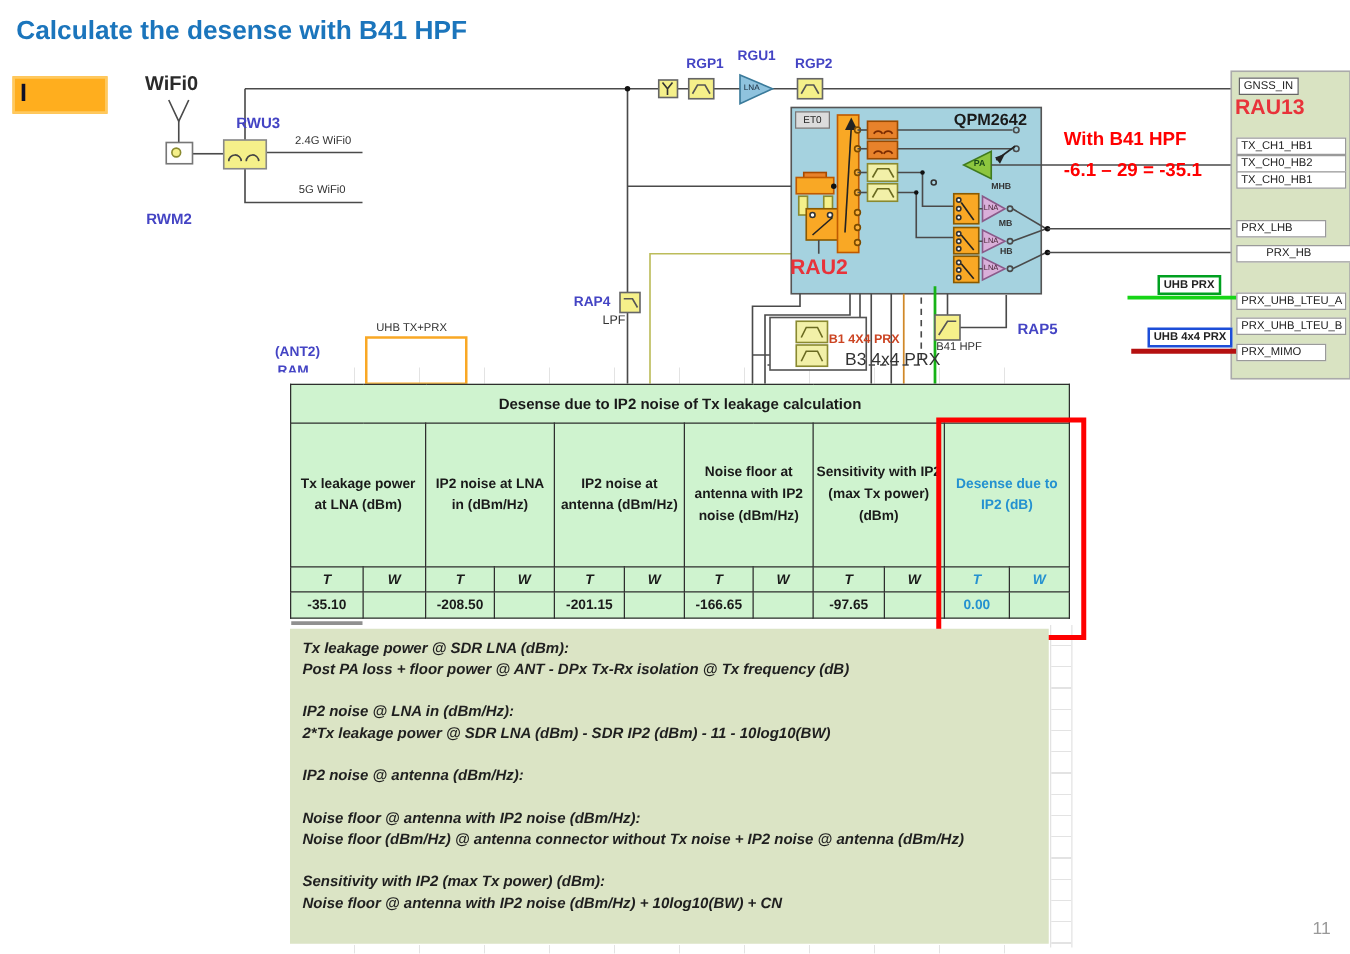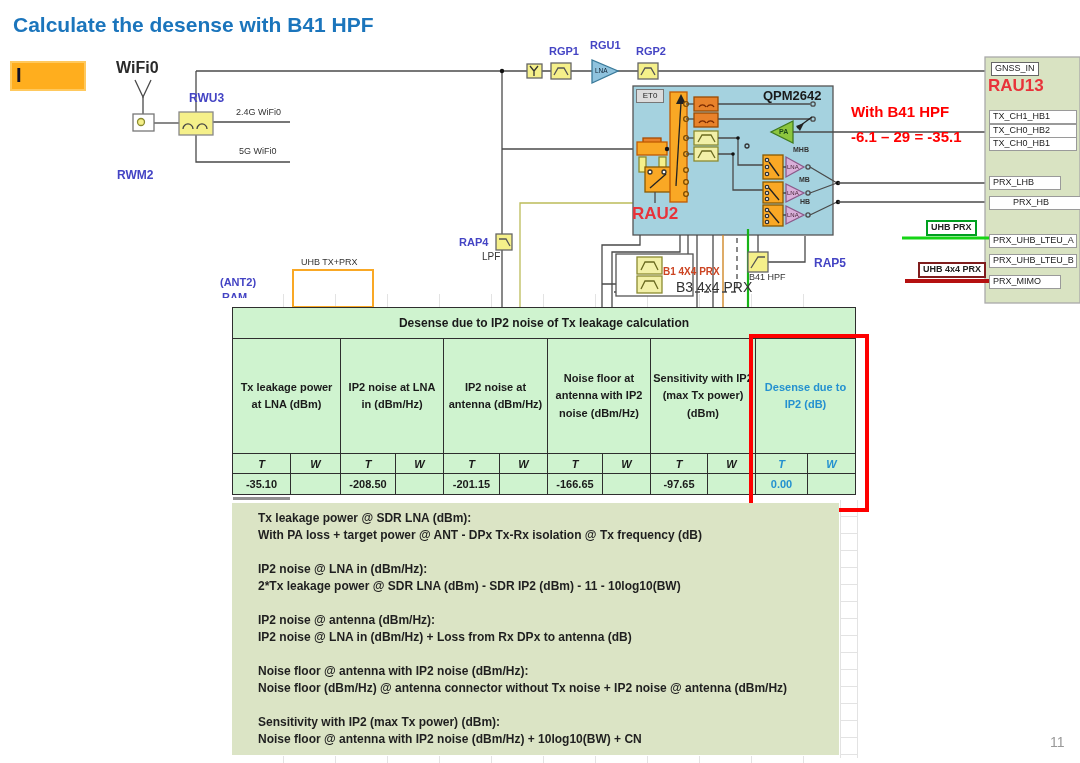--- a/index.html
+++ b/index.html
@@ -20,21 +20,21 @@
   #calc-table td{border:1px solid #2e2e2e;text-align:center;vertical-align:middle;padding:0 2px;overflow:hidden;}
   #calc-table .t-title td{height:30px;font-size:12px;}
   #calc-table .t-head td{height:114px;font-size:11px;line-height:1.55;}
   #calc-table .t-sub td{height:19px;font-style:italic;}
   #calc-table .t-val td{height:20px;}
   .accent{color:#2491D0;}
   #red-frame{position:absolute;left:749px;top:334px;width:112px;height:170px;
           border:4px solid #FE0000;pointer-events:none;}
   #notes{position:absolute;left:232px;top:503px;width:607px;height:252px;background:#DBE4C5;
           box-sizing:border-box;padding:7px 10px;font-size:12px;font-weight:600;color:#1f1f1f;}
-  #notes p{margin:0 0 17px 16px;line-height:17px;}
+  #notes p{margin:0 0 17px 0;line-height:17px;font-style:italic;}
   #notes p:last-child{margin-bottom:0;}
 </style>
 </head>
 <body>
 
 <div id="canvas">
 
   <div class="gridstrip-v" style="left:232px;top:294px;width:623px;height:13px;"></div>
   <div class="gridstrip-v" style="left:232px;top:756px;width:623px;height:7px;"></div>
   <div class="gridstrip-h" style="left:840px;top:500px;width:16px;height:258px;"></div>
@@ -271,21 +271,21 @@
   <div class="plabel" style="left:991px;top:62px;border-color:#666;">GNSS_IN</div>
   <div class="lbl redlbl" style="left:988px;top:77px;font-size:17px;">RAU13</div>
   <div class="plabel" style="left:989px;top:110px;width:80px;">TX_CH1_HB1</div>
   <div class="plabel" style="left:989px;top:124px;width:80px;">TX_CH0_HB2</div>
   <div class="plabel" style="left:989px;top:137px;width:80px;">TX_CH0_HB1</div>
   <div class="plabel" style="left:989px;top:176px;width:64px;">PRX_LHB</div>
   <div class="plabel" style="left:989px;top:196px;width:64px;padding-left:23px;">PRX_HB</div>
   <div class="plabel" style="left:926px;top:220px;border:2px solid #00A020;font-weight:bold;">UHB PRX</div>
   <div class="plabel" style="left:989px;top:234px;width:80px;">PRX_UHB_LTEU_A</div>
   <div class="plabel" style="left:989px;top:254px;width:80px;">PRX_UHB_LTEU_B</div>
-  <div class="plabel" style="left:918px;top:262px;border:2px solid #7f1d1d;font-weight:bold;">UHB 4x4 PRX</div>
+  <div class="plabel" style="left:918px;top:262px;border:2px solid #1d4ed8;font-weight:bold;">UHB 4x4 PRX</div>
   <div class="plabel" style="left:989px;top:275px;width:64px;">PRX_MIMO</div>
 
   <table id="calc-table">
     <colgroup>
       <col style="width:58px">
         <col style="width:50px">
       <col style="width:55px">
         <col style="width:48px">
       <col style="width:56px">
         <col style="width:48px">
@@ -338,29 +338,28 @@
     </tr>
   </tbody>
     </table>
 
   <div id="red-frame"></div>
   <div style="position:absolute;left:233px;top:497px;width:57px;height:3px;background:#909090;"></div>
 
   <div id="notes">
     <p>
       <span>Tx leakage power @ SDR LNA (dBm):</span><br>
-      <span>With PA loss + target power @ ANT - DPx Tx-Rx isolation @ Tx frequency (dB)</span>
+      <span>Post PA loss + floor power @ ANT - DPx Tx-Rx isolation @ Tx frequency (dB)</span>
     </p>
     <p>
       <span>IP2 noise @ LNA in (dBm/Hz):</span><br>
       <span>2*Tx leakage power @ SDR LNA (dBm) - SDR IP2 (dBm) - 11 - 10log10(BW)</span>
     </p>
     <p>
       <span>IP2 noise @ antenna (dBm/Hz):</span><br>
-      <span>IP2 noise @ LNA in (dBm/Hz) + Loss from Rx DPx to antenna (dB)</span>
     </p>
     <p>
       <span>Noise floor @ antenna with IP2 noise (dBm/Hz):</span><br>
       <span>Noise floor (dBm/Hz) @ antenna connector without Tx noise + IP2 noise @ antenna (dBm/Hz)</span>
     </p>
     <p>
       <span>Sensitivity with IP2 (max Tx power) (dBm):</span><br>
       <span>Noise floor @ antenna with IP2 noise (dBm/Hz) + 10log10(BW) + CN</span>
     </p>
   </div>

